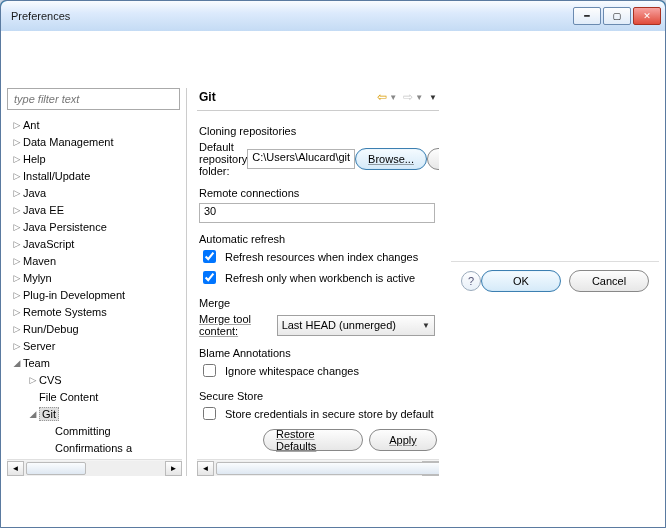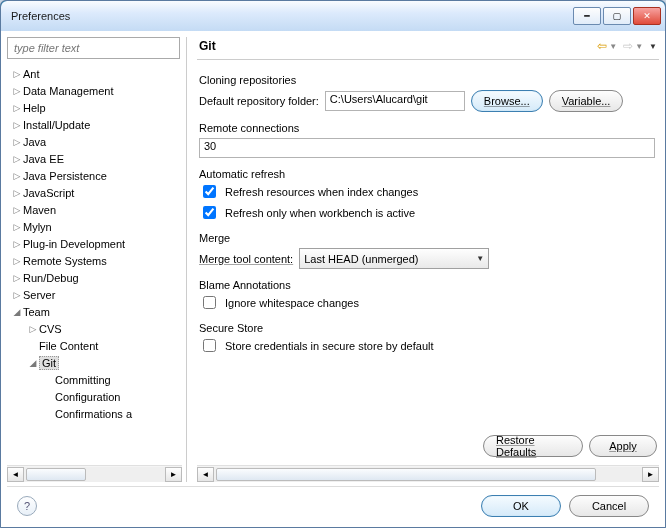--- a/index.html
+++ b/index.html
@@ -3,21 +3,21 @@
 <meta charset="utf-8">
 <style>
   * { box-sizing: border-box; font-family: "Segoe UI", Tahoma, sans-serif; font-size: 11px; }
   body { margin: 0; background: #d4e4f4; width: 666px; height: 528px; overflow: hidden; }
   .window { width: 666px; height: 528px; border: 1px solid #5a7aa0; background: #0369a1; display: flex; flex-direction: column; border-radius: 6px 6px 0 0; box-shadow: 0 0 4px rgba(0,0,0,.3);}
   .titlebar { height: 30px; background: linear-gradient(#f9fcff,#dceafc 40%,#c4dbf4); display:flex; align-items:center; padding:0 4px 0 10px; border-radius:6px 6px 0 0;}
   .titlebar .title { flex:1; color:#1a1a1a; }
   .winbtns { display:flex; gap:2px;}
   .winbtn { width:28px; height:18px; border:1px solid #6a8ab0; border-radius:2px; display:flex; align-items:center; justify-content:center; background:linear-gradient(#fdfdfd,#e1ecf9); font-size:9px;}
   .winbtn.close { background:linear-gradient(#f7a2a0,#e04b3a); color:#fff; border-color:#a83020;}
-  .content { flex:1; display:flex; flex-direction:column; background:#fff; overflow:hidden;}
+  .content { flex:1; display:flex; flex-direction:row; background:#fff; overflow:hidden;align-items:center;}
   .main-row { flex:1; display:flex; overflow:hidden; margin:6px 6px 0 6px;}
   .leftpane { width:180px; display:flex; flex-direction:column; border-right:1px solid #ccc; padding-right:4px;}
   .filter { height:22px; border:1px solid #aaa; background:#fff; margin:0 2px 6px 0; display:flex; align-items:center; padding:0 4px; color:#888;}
   .filter input { border:none; outline:none; width:100%; font-style:italic; color:#777;}
   .tree { flex:1; overflow:auto; position:relative;}
   .tree-item { display:flex; align-items:center; height:17px; padding-left:4px; cursor:default; white-space:nowrap;}
   .tree-item .tw { width:12px; text-align:center; color:#7a7a7a; font-size:9px;}
   .tree-item .label {}
   .tree-item.d1 { padding-left:20px;}
   .tree-item.d2 { padding-left:36px;}
@@ -26,21 +26,21 @@
   .hscroll .arrow{width:17px;height:15px;border:1px solid #bbb;background:linear-gradient(#fefefe,#e6e6e6);display:flex;align-items:center;justify-content:center;font-size:8px;}
   .hscroll .track{flex:1;height:15px;background:#efefef;position:relative;}
   .hscroll .thumb{position:absolute;left:2px;top:1px;height:13px;width:60px;border:1px solid #bbb;border-radius:2px;background:linear-gradient(#fafcfe,#dfe8f2);}
   .rightpane { flex:1; display:flex; flex-direction:column; padding-left:10px; overflow:hidden;}
   .righthead { display:flex; align-items:center; border-bottom:1px solid #ccc; padding:2px 2px 6px 2px;}
   .righthead h1 { font-size:12px; font-weight:bold; margin:0; flex:1;}
   .navarrows { display:flex; gap:2px; align-items:center;}
   .navarrows span { font-size:12px;}
   .settings { flex:1; overflow:auto; padding:6px 4px 0 2px;}
   .section-label { margin:8px 0 4px 0;}
-  .row { display:flex; align-items:center; gap:6px; margin:4px 0;}
+  .row { display:flex; align-items:center; margin:4px 0;}
   .row label {}
   .textin { border:1px solid #b3b3b3; height:20px; padding:1px 4px; background:#fff;}
   .btn { height:22px; border:1px solid #888; border-radius:11px; background:linear-gradient(#fdfdfd,#e7e7e7); padding:0 12px; cursor:default; display:inline-flex;align-items:center;justify-content:center;}
   .btn.sel { border:1px solid #3c7fb1; background:linear-gradient(#f5fbff,#d5eaf9); box-shadow:inset 0 0 1px #9bcaeb;}
   .group-title { margin-top:10px;}
   .chk { display:flex; align-items:center; gap:6px; margin:2px 0 2px 0;}
   .chk input { width:13px;height:13px;}
   .select { border:1px solid #a0a0a0; background:linear-gradient(#fefefe,#e9e9e9); height:21px; width:190px; display:flex; align-items:center; justify-content:space-between; padding:0 4px;}
   .select .arrow{font-size:8px;color:#333;}
   .rightfoot { display:flex; justify-content:flex-end; gap:6px; padding:4px 2px;}
@@ -143,24 +143,20 @@
             <div class="tree-item d1 sel">
               <span class="tw">◢</span>
               <span class="label">Git</span>
             </div>
             <div class="tree-item d2">
               <span class="tw"></span>
               <span class="label">Committing</span>
             </div>
             <div class="tree-item d2">
               <span class="tw"></span>
-              <span class="label">Configuration</span>
-            </div>
-            <div class="tree-item d2">
-              <span class="tw"></span>
               <span class="label">Confirmations a</span>
             </div>
           </div>
         <div class="hscroll">
           <div class="arrow">◄</div>
           <div class="track">
               <div class="thumb"></div>
             </div>
           <div class="arrow">►</div>
         </div>

